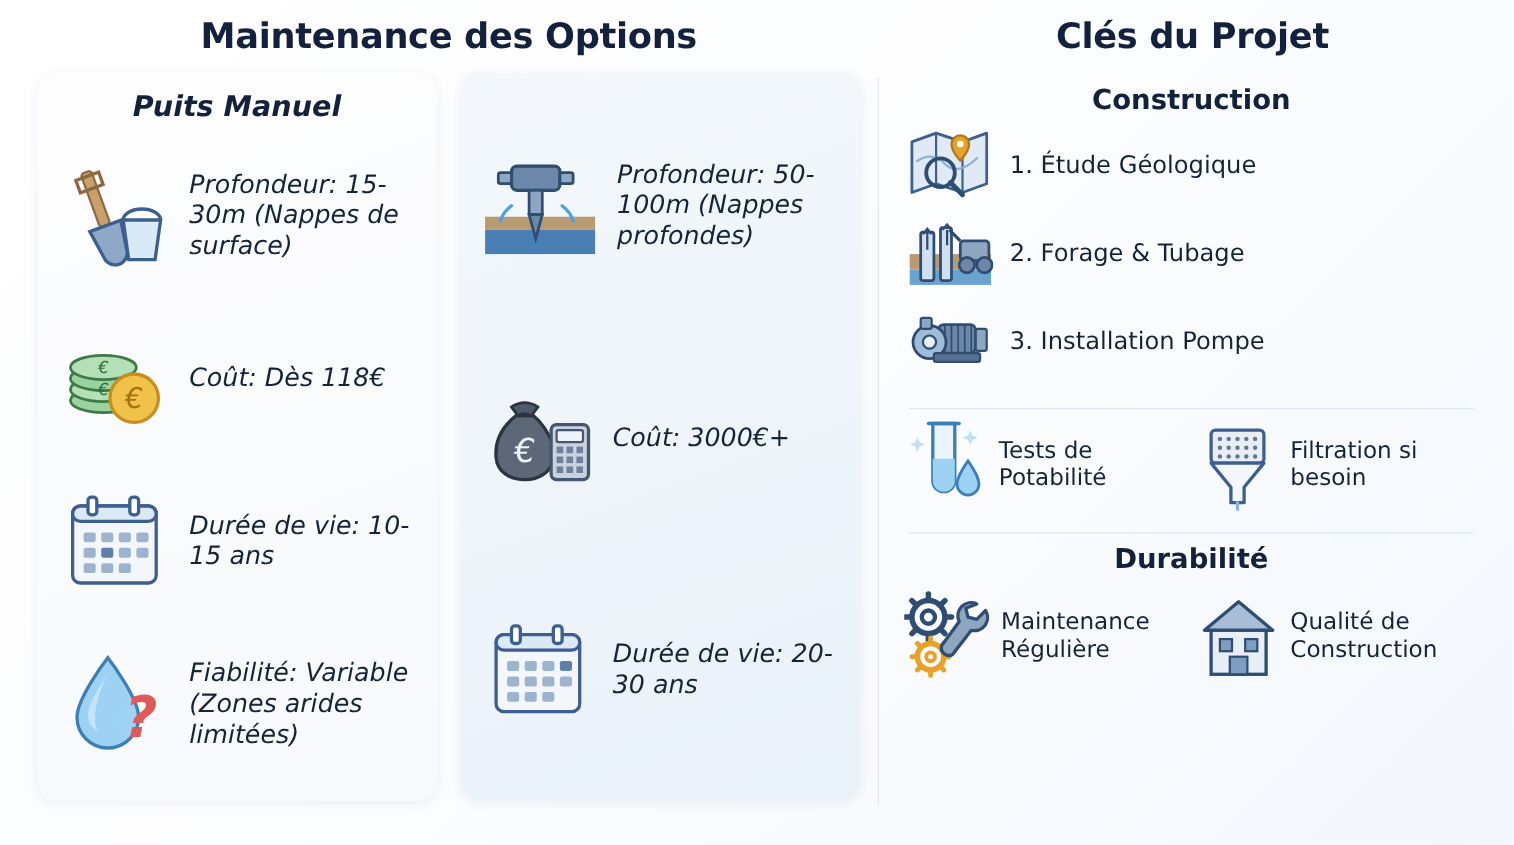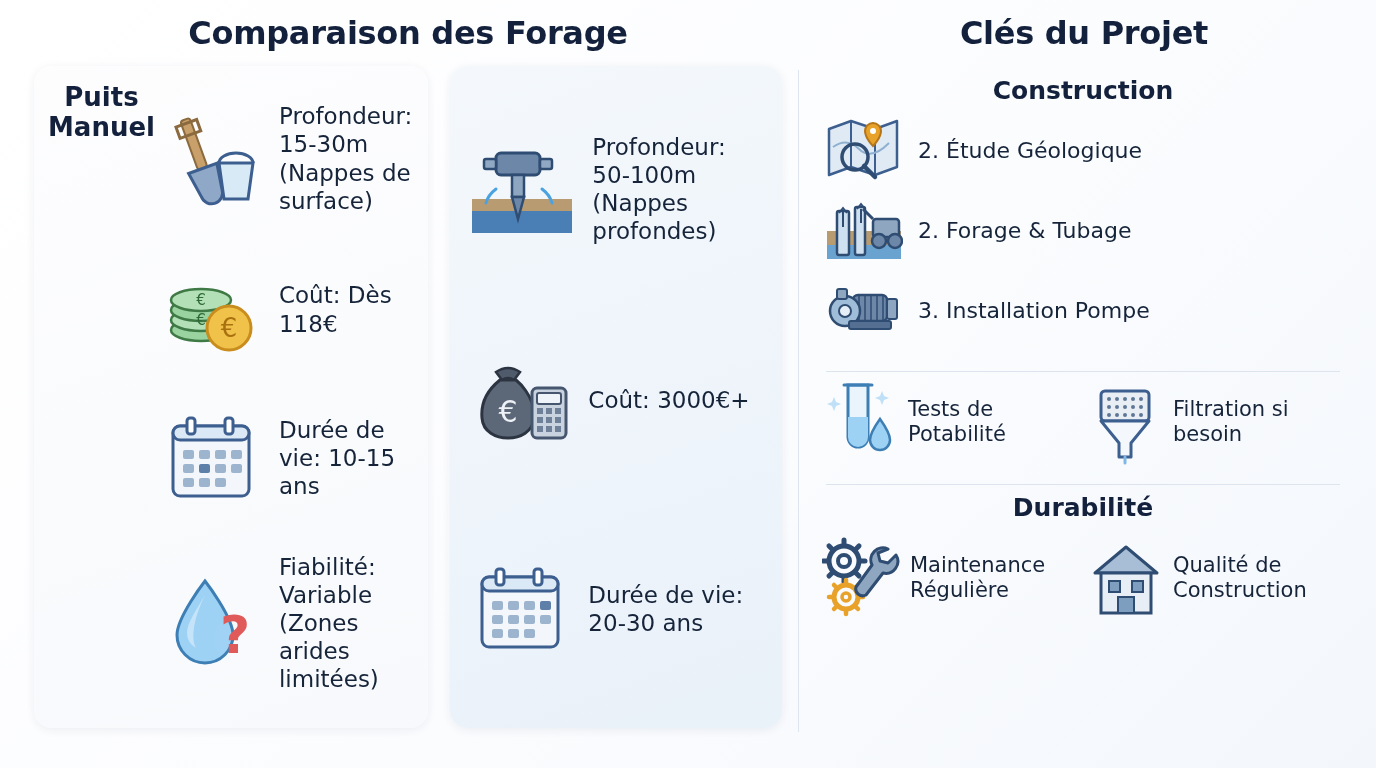--- a/index.html
+++ b/index.html
@@ -70,21 +70,22 @@
     box-sizing: border-box;
   }
 
   .card {
     flex: 1;
     border-radius: 18px;
     padding: 16px 14px 14px 14px;
     box-sizing: border-box;
     height: 662px;
     display: flex;
-    flex-direction: row;
+    flex-direction: column;
+    font-style: italic;
   }
   .card.manual {
     background: linear-gradient(160deg, #fdfdfe 0%, #f7f9fc 100%);
     box-shadow: 0 2px 10px rgba(20,40,80,0.07);
   }
   .card.forage {
     background: linear-gradient(160deg, #f4f8fc 0%, #e9f1f9 100%);
     box-shadow: 0 2px 10px rgba(20,40,80,0.07);
   }
   .card-title {
@@ -184,21 +185,21 @@
     font-weight: 500;
   }
   svg { display: block; }
 </style>
 </head>
 <body>
 
 <div class="page">
 
   <div class="left-section">
-    <div class="section-title">Comparaison des Forage</div>
+    <div class="section-title">Maintenance des Options</div>
 
     <div class="cards">
 
       <div class="card manual">
         <div class="card-title">Puits Manuel</div>
         <div class="card-rows">
 
           <div class="row">
             <div class="row-icon">
               <svg width="104" height="104" viewBox="0 0 104 104">
@@ -361,21 +362,21 @@
             <svg width="78" height="66" viewBox="0 0 78 66">
               <path d="M4 12 l22 -8 l24 8 l22 -8 v46 l-22 8 l-24 -8 l-22 8z" fill="#dfeaf5" stroke="#3d5f8f" stroke-width="2.5" stroke-linejoin="round"></path>
               <path d="M26 4 v46 M50 12 v46" stroke="#3d5f8f" stroke-width="2"></path>
               <path d="M8 30 q14 -10 26 2 t30 -6" stroke="#8fb0d0" stroke-width="2" fill="none"></path>
               <path d="M40 14 a8 8 0 0 1 16 0 c0 7 -8 15 -8 15 s-8 -8 -8 -15z" fill="#e8a22a" stroke="#b5761a" stroke-width="2"></path>
               <circle cx="48" cy="14" r="3" fill="#ffffff"></circle>
               <circle cx="30" cy="40" r="13" fill="none" stroke="#2f4c72" stroke-width="3.5"></circle>
               <path d="M39 49 l11 11" stroke="#2f4c72" stroke-width="4.5" stroke-linecap="round"></path>
             </svg>
           </div>
-          <div class="step-text">2. Étude Géologique</div>
+          <div class="step-text">1. Étude Géologique</div>
         </div>
 
         <div class="step-row">
           <div class="step-icon">
             <svg width="78" height="66" viewBox="0 0 78 66">
               <rect x="2" y="34" width="74" height="14" fill="#b99b72"></rect>
               <rect x="2" y="48" width="74" height="14" fill="#6aa3cf"></rect>
               <rect x="12" y="14" width="12" height="44" rx="2" fill="#cfe0f0" stroke="#2f4c72" stroke-width="2.5"></rect>
               <rect x="30" y="10" width="10" height="48" rx="2" fill="#cfe0f0" stroke="#2f4c72" stroke-width="2.5"></rect>
               <path d="M18 30 v-16 M36 26 v-14" stroke="#2f4c72" stroke-width="2"></path>

